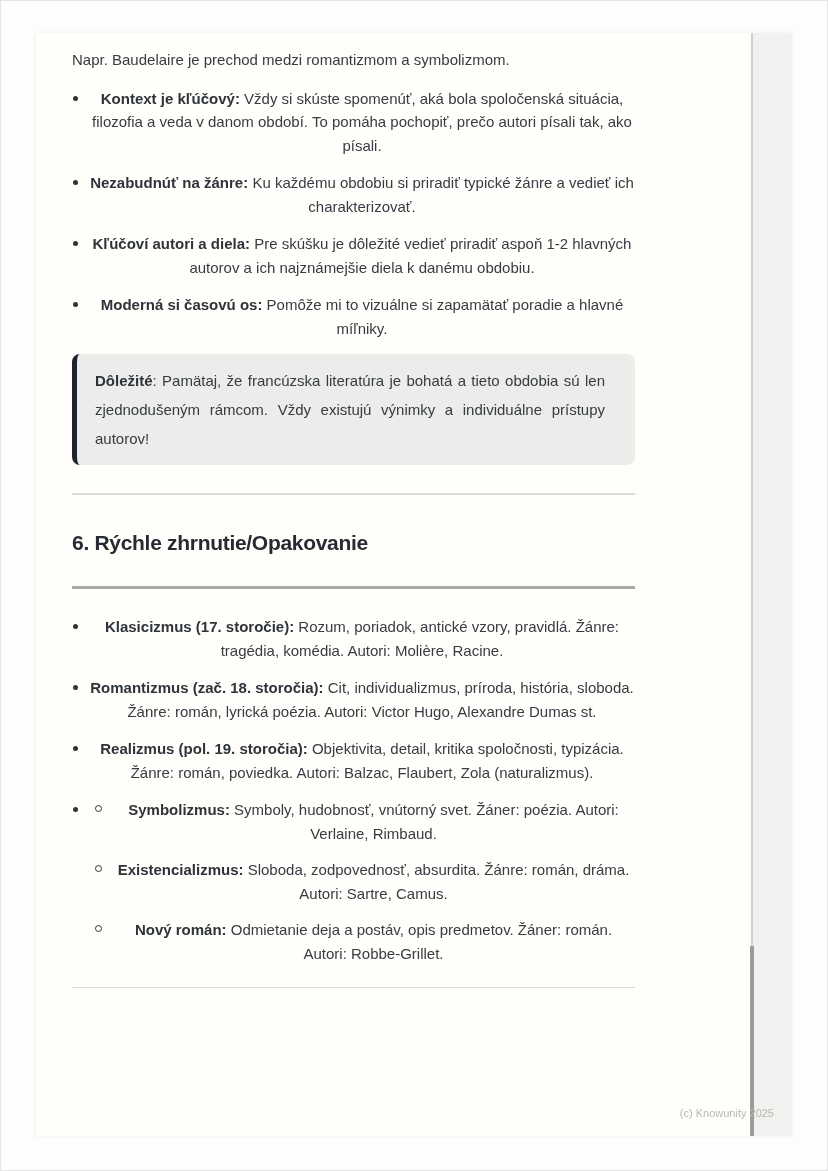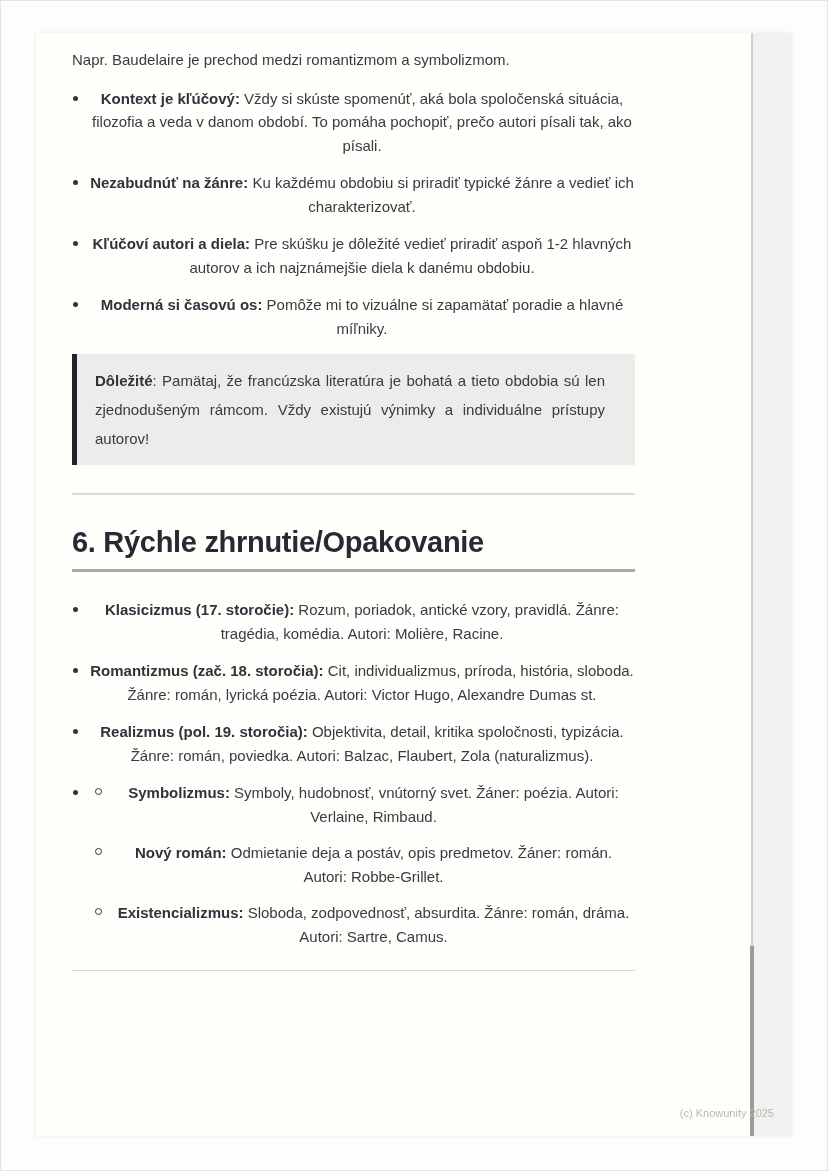--- a/index.html
+++ b/index.html
@@ -40,30 +40,30 @@
   .sub > li:last-child { margin-bottom: 0; }
   .sub > li::before {
     content: ""; position: absolute; left: 0; top: 7px;
     width: 5px; height: 5px; border: 1.5px solid var(--text_bold, #2e343a);
     border-radius: 50%; background: transparent;
   }
   .callout {
     margin-top: 12px;
     background: var(--callout_bg, #ececea);
     border-left: 5px solid var(--callout_border, #1d2430);
-    border-radius: 0;
+    border-radius: 8px;
     padding: 12px 30px 12px 18px;
   }
   .callout p { margin: 0; line-height: 29px; text-align: justify; }
   hr.rule { border: none; border-top: 2px solid var(--rule, #dadad8); margin: 28px 0 0; }
   hr.rule.bottom { margin-top: 22px; border-top-width: 1.5px; }
   h2.section-heading {
-    margin: 30px 0 16px; font-size: 29px; line-height: 35px; font-weight: 700;
+    margin: 30px 0 16px; font-size: 21px; line-height: 35px; font-weight: 700;
     letter-spacing: -0.3px; color: var(--heading, #262b33);
-    padding-bottom: 9px; border-bottom: 3px solid var(--heading_rule, #a9a9a7);
+    padding-bottom: 26px; border-bottom: 3px solid var(--heading_rule, #a9a9a7);
   }
   ul.summary { margin-top: 26px; }
   .footer {
     position: absolute; right: 18px; bottom: 16px; z-index: 2;
     font-size: 11px; line-height: 13px; color: var(--muted, #b7b7b3);
   }
 </style>
 </head>
 <body>
 
@@ -90,22 +90,22 @@
 
     <h2 class="section-heading">6. Rýchle zhrnutie/Opakovanie</h2>
 
     <ul class="list summary">
       <li><strong>Klasicizmus (17. storočie):</strong> <span>Rozum, poriadok, antické vzory, pravidlá. Žánre: tragédia, komédia. Autori: Molière, Racine.</span></li>
       <li><strong>Romantizmus (zač. 18. storočia):</strong> <span>Cit, individualizmus, príroda, história, sloboda. Žánre: román, lyrická poézia. Autori: Victor Hugo, Alexandre Dumas st.</span></li>
       <li><strong>Realizmus (pol. 19. storočia):</strong> <span>Objektivita, detail, kritika spoločnosti, typizácia. Žánre: román, poviedka. Autori: Balzac, Flaubert, Zola (naturalizmus).</span></li>
       <li>
         <ul class="sub">
           <li><strong>Symbolizmus:</strong> <span>Symboly, hudobnosť, vnútorný svet. Žáner: poézia. Autori: Verlaine, Rimbaud.</span></li>
+          <li><strong>Existencializmus:</strong> <span>Sloboda, zodpovednosť, absurdita. Žánre: román, dráma. Autori: Sartre, Camus.</span></li>
           <li><strong>Nový román:</strong> <span>Odmietanie deja a postáv, opis predmetov. Žáner: román. Autori: Robbe-Grillet.</span></li>
-          <li><strong>Existencializmus:</strong> <span>Sloboda, zodpovednosť, absurdita. Žánre: román, dráma. Autori: Sartre, Camus.</span></li>
         </ul>
       </li>
     </ul>
 
     <hr class="rule bottom">
 
   </div>
 
   <div class="footer">(c) Knowunity 2025</div>
 

